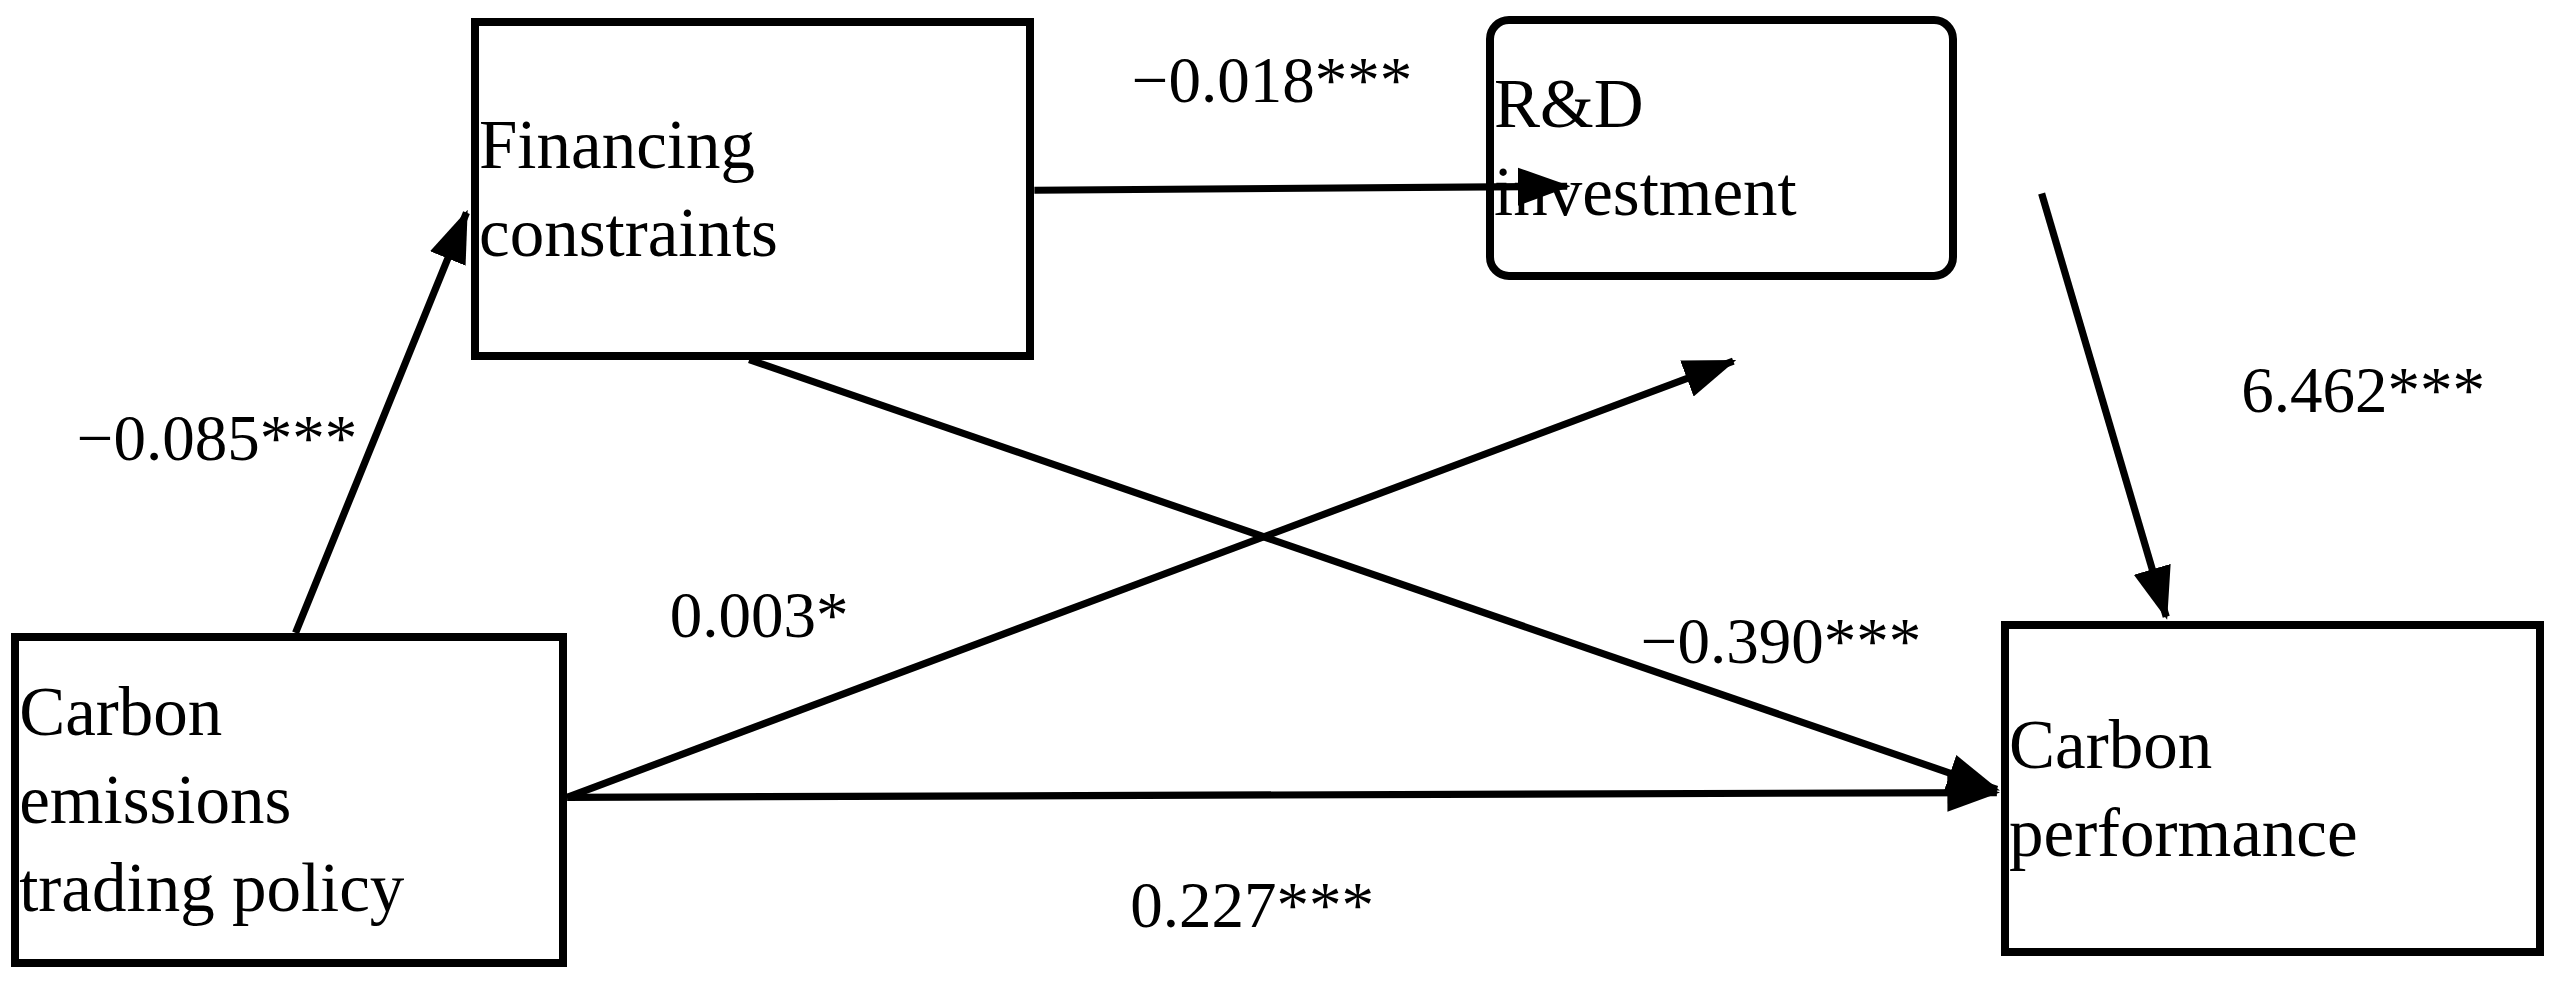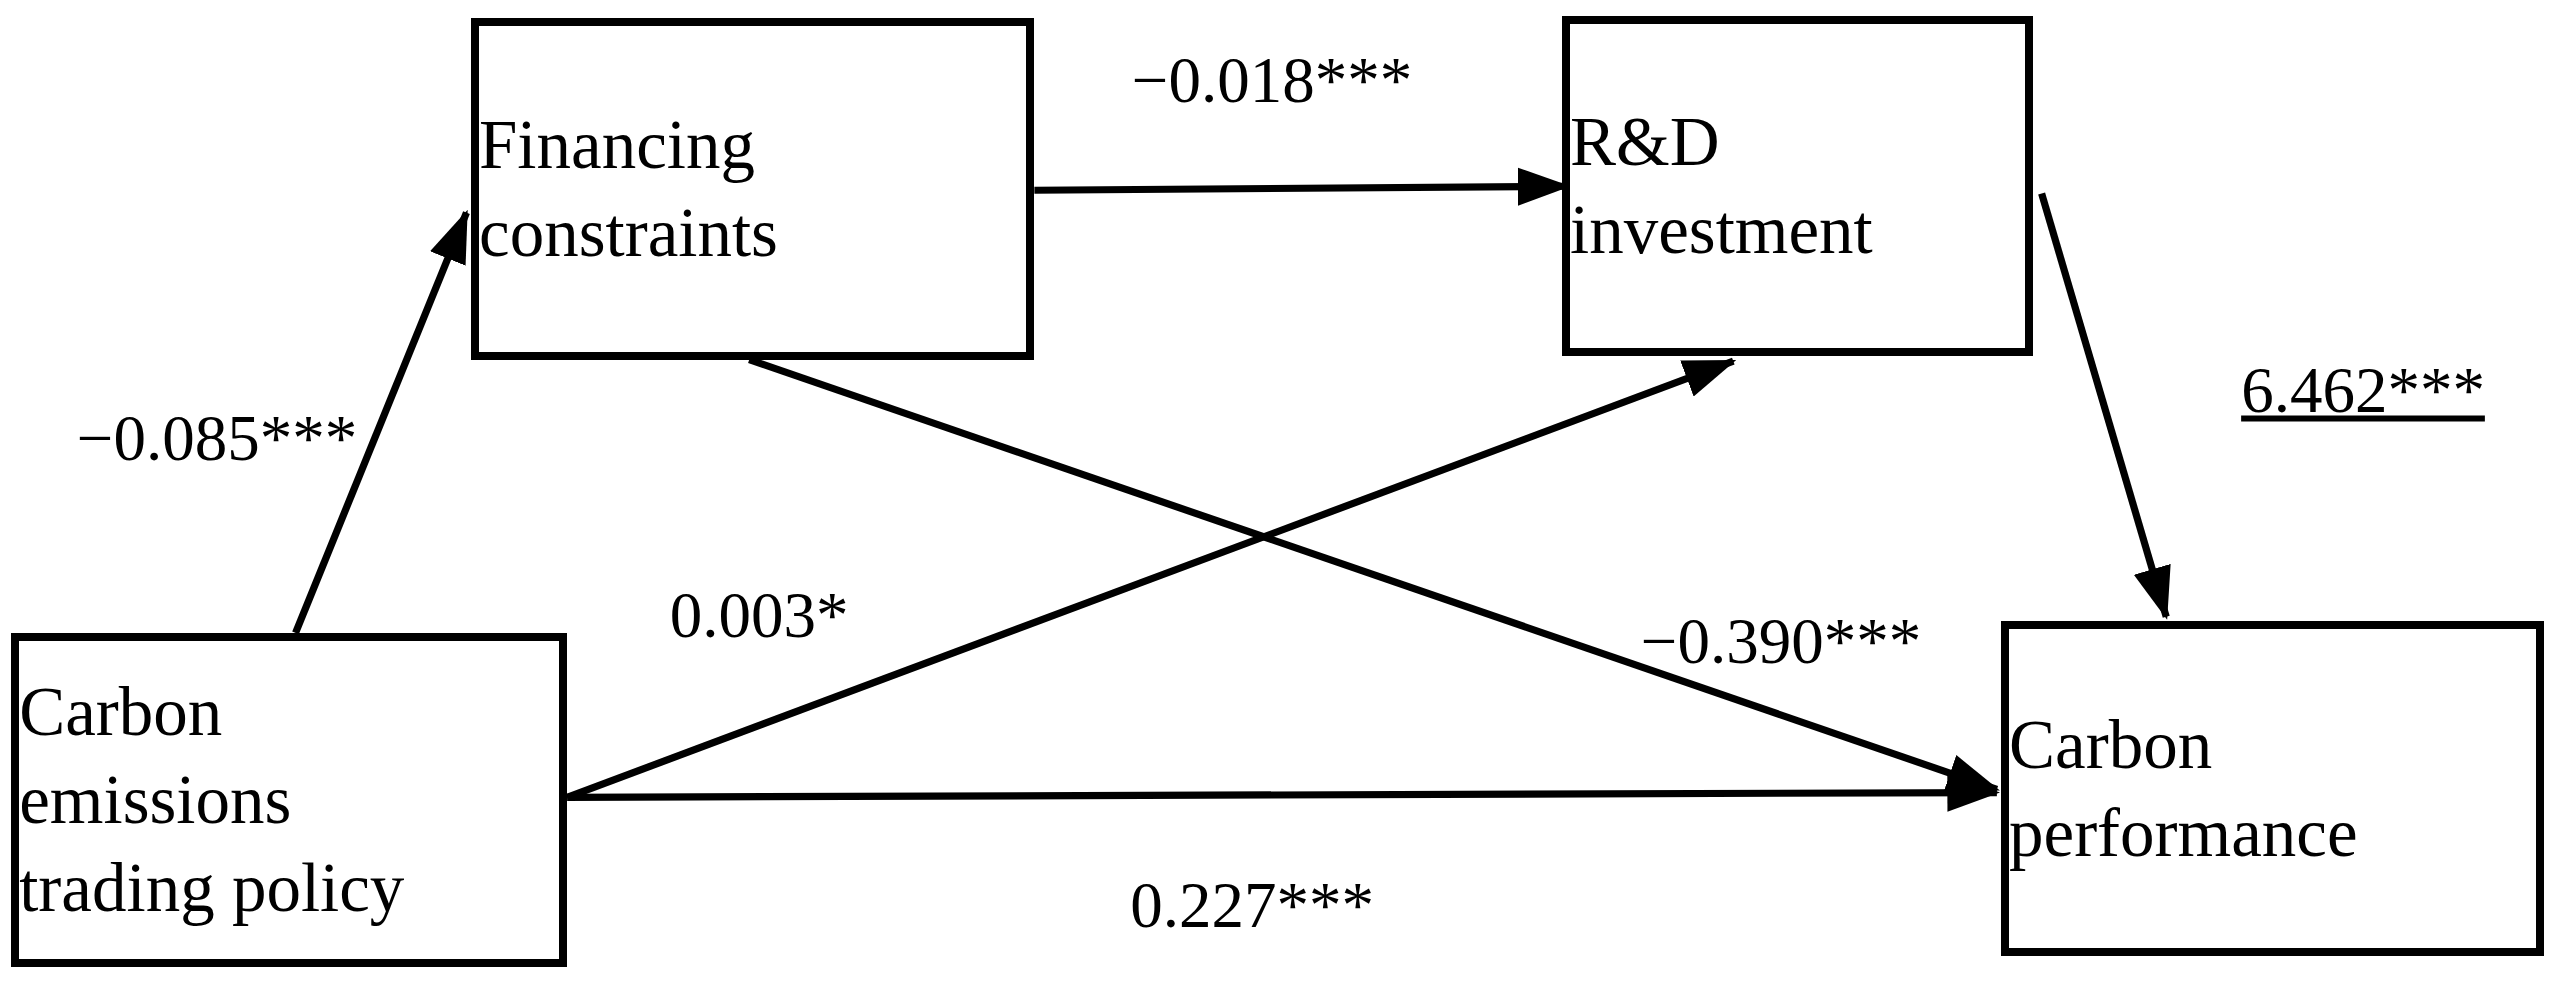--- a/index.html
+++ b/index.html
@@ -21,42 +21,42 @@
     flex-direction: column;
     justify-content: center;
     align-items: flex-start;
     text-align: center;
     font-size: 69px;
     line-height: 88px;
     z-index: 2;
   }
   .node .line { white-space: nowrap; }
   #node-financing  { left: 471px;  top: 17.6px;  width: 563px; height: 342px; }
-  #node-rnd        { left: 1562px; top: 16px;  width: 471px; height: 340px; }
+  #node-rnd        { left: 1486px; top: 16px;  width: 471px; height: 264px; border-radius: 23px; }
   #node-carbon     { left: 11.2px;   top: 633px; width: 556px; height: 334px; }
   #node-corporate  { left: 2001px; top: 621px; width: 543px; height: 335px; }
   svg.arrows {
     position: absolute;
     left: 0; top: 0;
     width: 2576px; height: 986px;
     z-index: 3;
     pointer-events: none;
   }
   .coef {
     position: absolute;
     transform: translate(-50%, -50%);
     font-size: 65px;
     white-space: nowrap;
     z-index: 4;
   }
   #coef-0 { left: 217px;  top: 438px; }
   #coef-1 { left: 1272px; top: 80px; }
   #coef-2 { left: 759px;  top: 615px; }
   #coef-3 { left: 1781px; top: 641px; }
-  #coef-4 { left: 2363px; top: 390px; text-decoration: underline; }
+  #coef-4 { left: 2363px; top: 390px; }
   #coef-5 { left: 1252px; top: 905px; }
 </style>
 </head>
 <body>
 
 <div class="canvas">
 
   <div class="node" id="node-financing">
     <div class="line">Financing</div>
     <div class="line">constraints</div>

